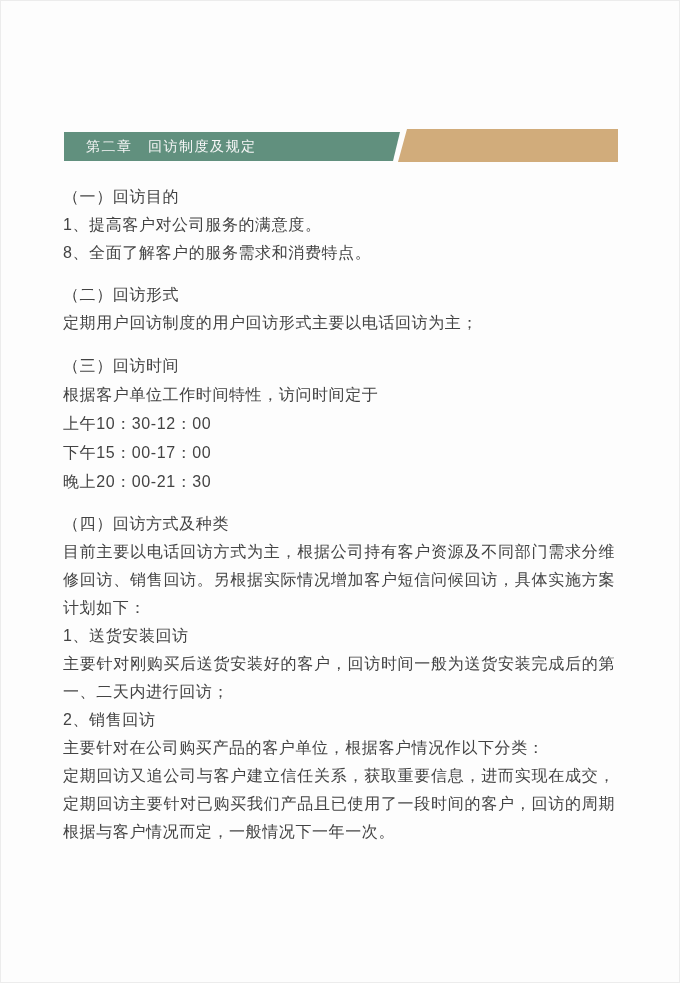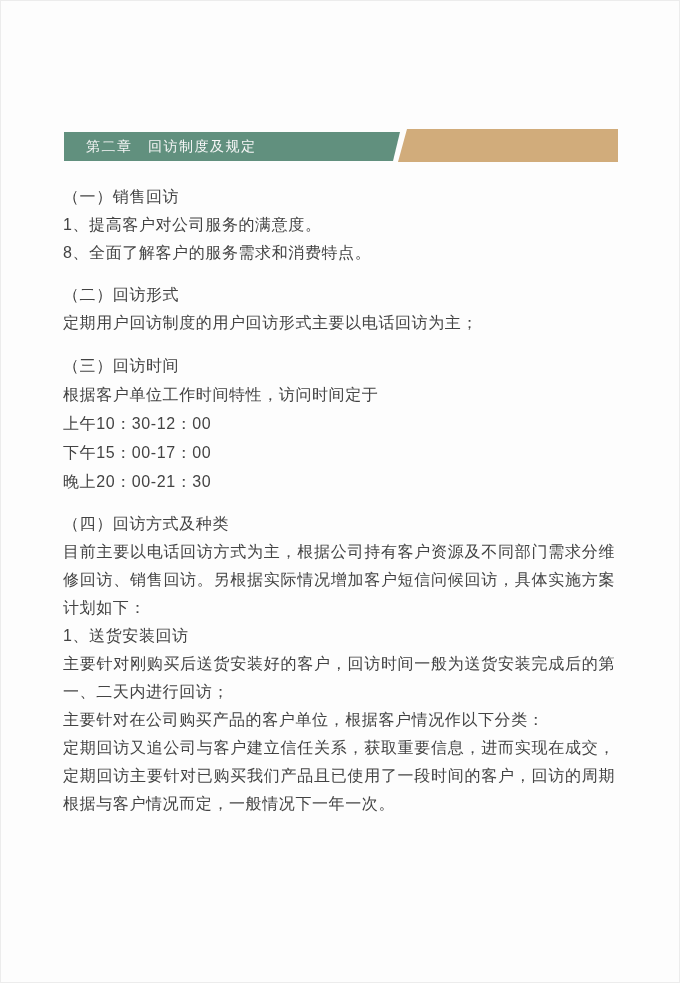--- a/index.html
+++ b/index.html
@@ -73,21 +73,21 @@
   <div>
     <div class="banner-green">
       <span class="chapter-title">第二章　回访制度及规定</span>
     </div>
     <div class="banner-tan"></div>
   </div>
 
   <div class="doc-body">
 
     <div class="section section-1">
-      <p>（一）销售回访</p>
+      <p>（一）回访目的</p>
       <p>1、提高客户对公司服务的满意度。</p>
       <p>8、全面了解客户的服务需求和消费特点。</p>
     </div>
 
     <div class="section section-2">
       <p>（二）回访形式</p>
       <p>定期用户回访制度的用户回访形式主要以电话回访为主；</p>
     </div>
 
     <div class="section section-3">
@@ -96,18 +96,19 @@
       <p>上午10：30-12：00</p>
       <p>下午15：00-17：00</p>
       <p>晚上20：00-21：30</p>
     </div>
 
     <div class="section section-4">
       <p>（四）回访方式及种类</p>
       <p>目前主要以电话回访方式为主，根据公司持有客户资源及不同部门需求分维修回访、销售回访。另根据实际情况增加客户短信问候回访，具体实施方案计划如下：</p>
       <p>1、送货安装回访</p>
       <p>主要针对刚购买后送货安装好的客户，回访时间一般为送货安装完成后的第一、二天内进行回访；</p>
+      <p>2、销售回访</p>
       <p>主要针对在公司购买产品的客户单位，根据客户情况作以下分类：</p>
       <p>定期回访又追公司与客户建立信任关系，获取重要信息，进而实现在成交，定期回访主要针对已购买我们产品且已使用了一段时间的客户，回访的周期根据与客户情况而定，一般情况下一年一次。</p>
     </div>
 
   </div>
 </div>
 
 </body></html>

